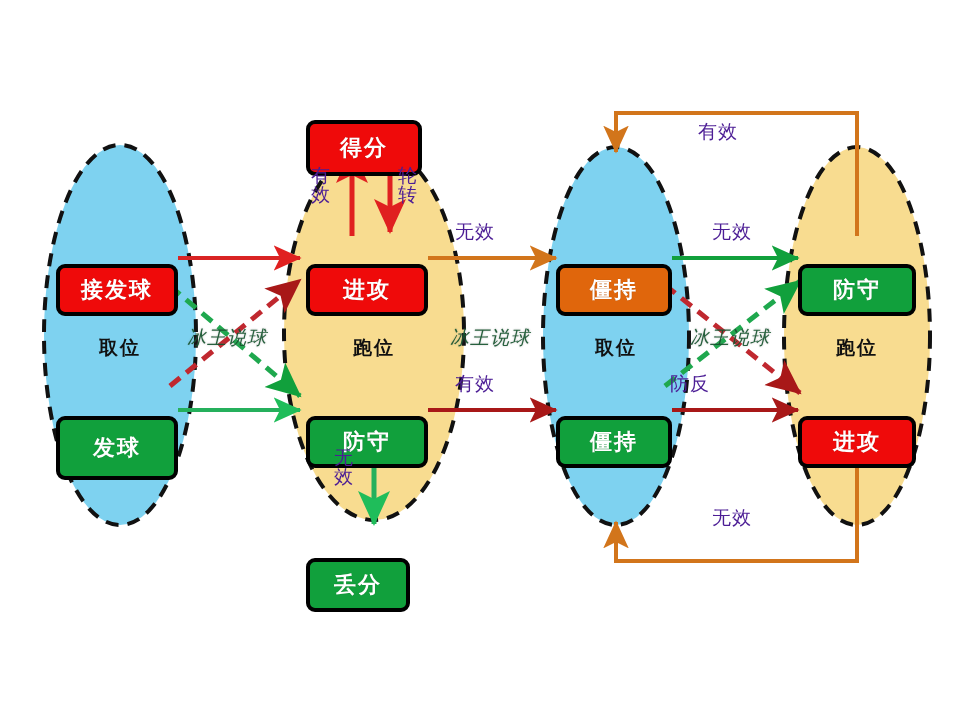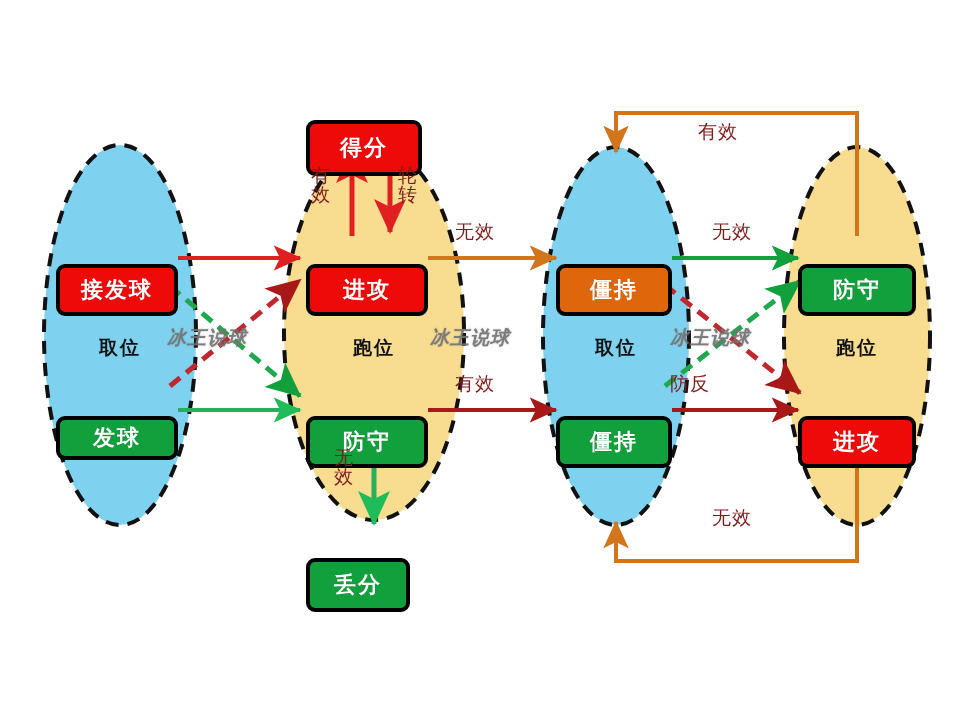--- a/index.html
+++ b/index.html
@@ -36,41 +36,42 @@
     font-size:19px;
     font-weight:bold;
     letter-spacing:2px;
     text-align:center;
     white-space:nowrap;
     margin-top:13px;
   }
 
   .edge-label{
     position:absolute;
-    color:#7f1d1d;
+    color:#4c1d95;
     font-size:19px;
     font-weight:normal;
     letter-spacing:1px;
     white-space:nowrap;
     text-align:center;
     line-height:1.02;
   }
   .edge-label.vert{width:19px;white-space:normal;}
 
   .watermark{
     position:absolute;
-    color:#737373;
+    color:#14532d;
     opacity:.92;
     font-size:19px;
-    font-weight:bold;
+    font-weight:normal;
     font-style:italic;
     letter-spacing:1px;
     white-space:nowrap;
     text-shadow:0 0 2px rgba(120,120,120,.55);
     pointer-events:none;
+    margin-left:20px;
   }
 
   .caption{
     position:absolute;
     left:38px;top:604px;
     color:#111111;
     font-size:22px;
     font-weight:bold;
     letter-spacing:1px;
     white-space:nowrap;
@@ -136,21 +137,21 @@
   </svg>
 
   <div class="node n-red" style="left:306px;top:88px;width:116px;height:56px;">
     <span>得分</span>
   </div>
 
   <div class="node n-red" style="left:56px;top:232px;width:122px;height:52px;">
     <span>接发球</span>
   </div>
 
-  <div class="node n-green" style="left:56px;top:384px;width:122px;height:44px;">
+  <div class="node n-green" style="left:56px;top:384px;width:122px;height:64px;">
     <span>发球</span>
   </div>
 
   <div class="node n-red" style="left:306px;top:232px;width:122px;height:52px;">
     <span>进攻</span>
   </div>
 
   <div class="node n-green" style="left:306px;top:384px;width:122px;height:52px;">
     <span>防守</span>
   </div>

